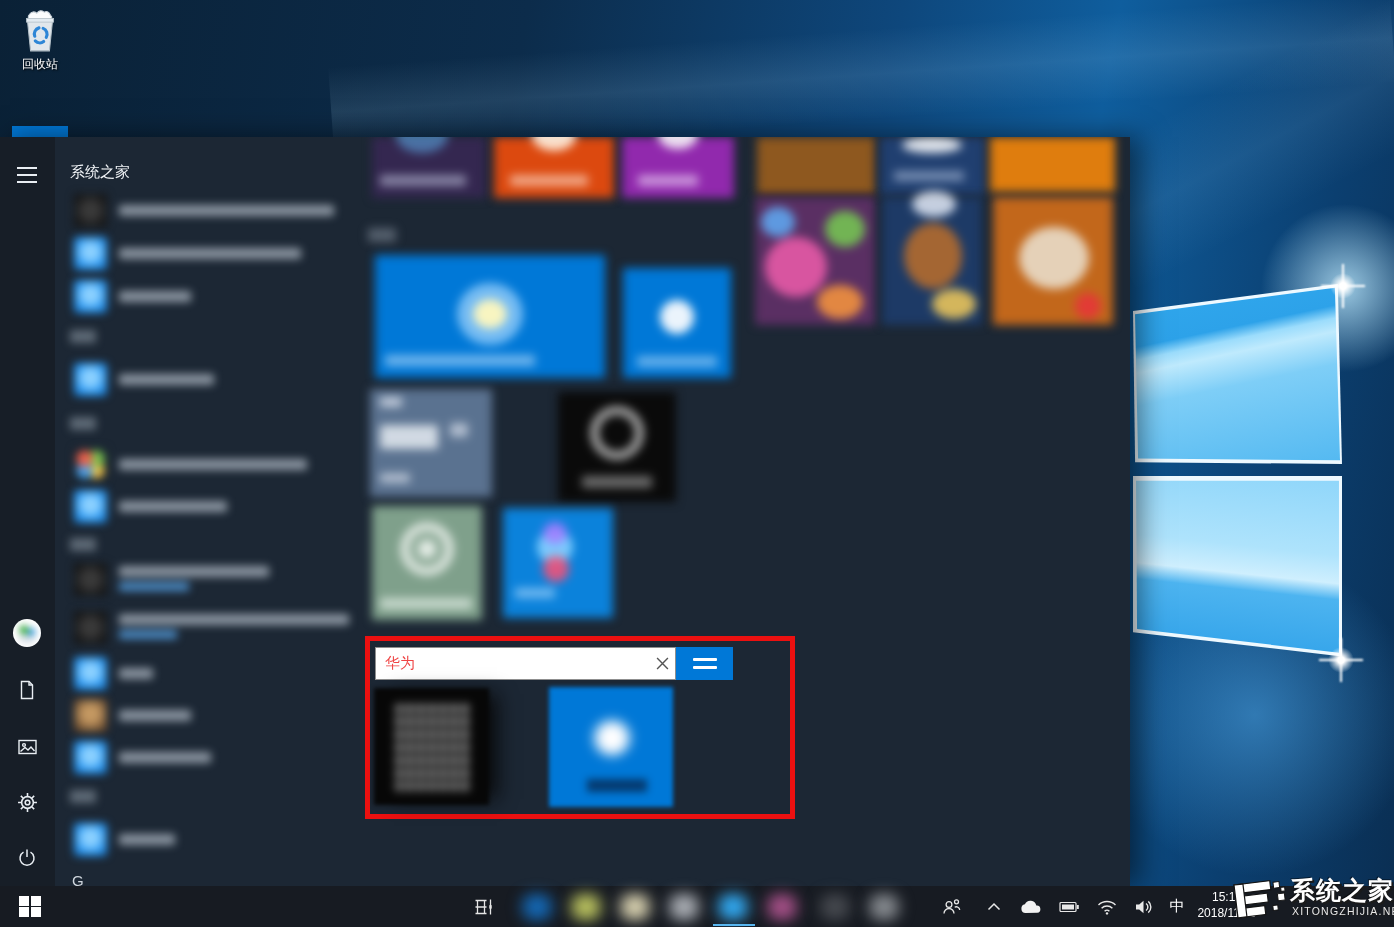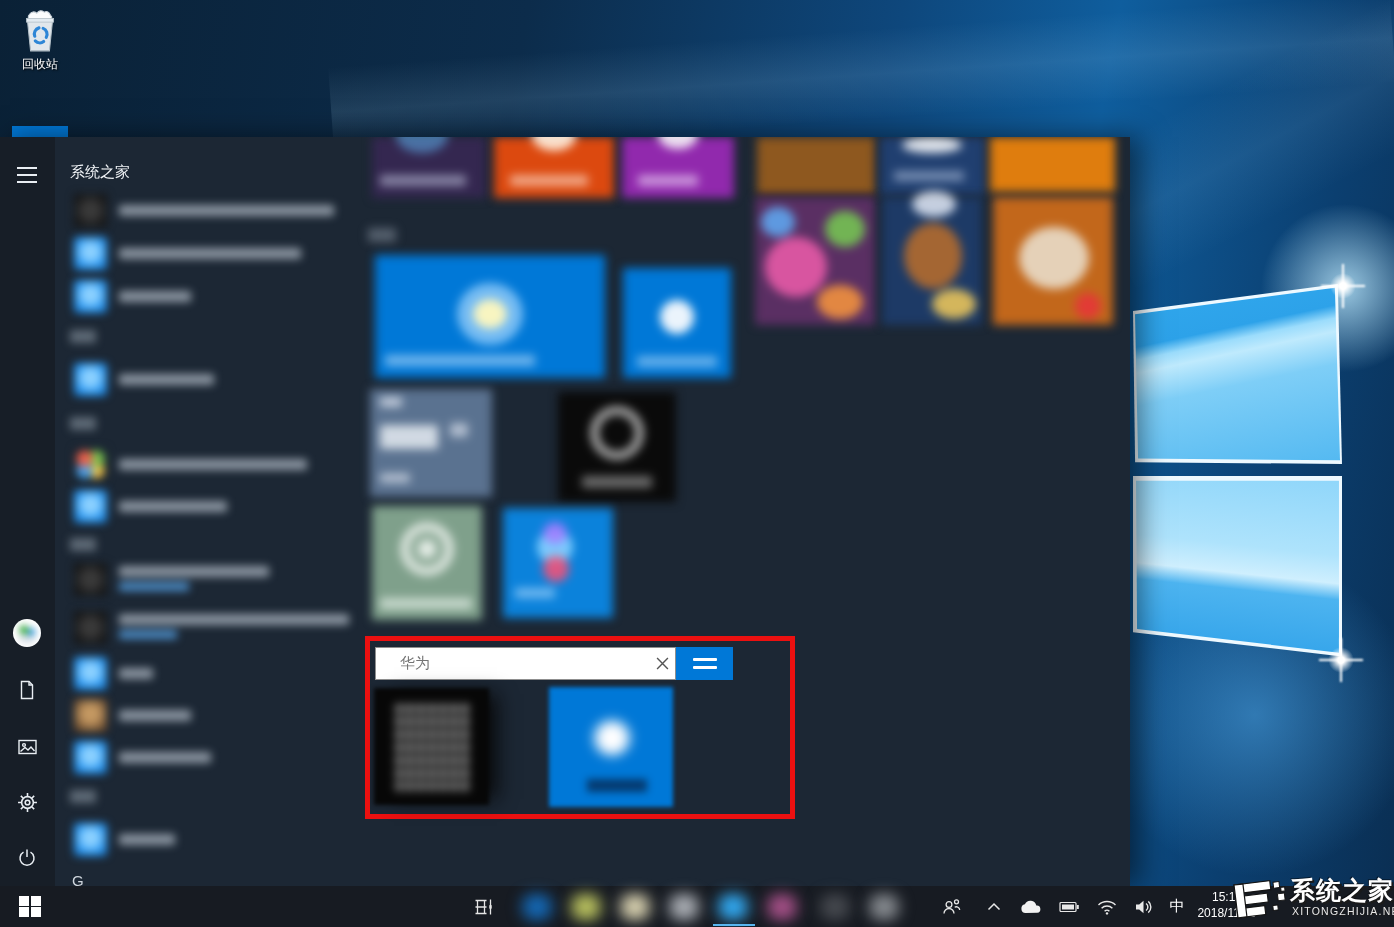--- a/index.html
+++ b/index.html
@@ -69,21 +69,21 @@
   .tbar.sub{background:rgba(90,170,240,.75);height:9px;}
   .sec-blur{position:absolute;left:70px;width:26px;height:13px;background:rgba(160,172,184,.5);filter:blur(4px);}
 
   .tile{position:absolute;filter:blur(5px);border-radius:1px;}
   .fx{position:absolute;}
 
   
   .hl-box{left:365px;top:636px;width:430px;height:183px;border:5px solid #ec1010;box-sizing:border-box;z-index:40;}
   .srch-input{left:375px;top:647px;width:301px;height:33px;background:#fff;border:1px solid #8f8f8f;
     box-sizing:border-box;z-index:41;display:flex;align-items:center;}
-  .srch-input input{flex:1;border:0;outline:none;font-size:15px;color:#737373;padding:0 4px 0 24px;
+  .srch-input input{flex:1;border:0;outline:none;font-size:15px;color:#ef4444;padding:0 4px 0 9px;
     font-family:inherit;background:transparent;}
   .srch-clear{width:26px;height:26px;display:flex;align-items:center;justify-content:center;cursor:pointer;}
   .srch-btn{left:676px;top:647px;width:57px;height:33px;background:#0078d7;z-index:41;
     display:flex;flex-direction:column;align-items:center;justify-content:center;gap:5px;}
   .srch-btn div{width:24px;height:3px;background:#fff;border-radius:1px;}
 
   .res-tile-dark{left:374px;top:688px;width:115px;height:117px;background:#070707;z-index:41;filter:blur(2px);
      box-shadow:14px 0 18px -6px rgba(7,7,7,.9);}
   .qr{position:absolute;left:22px;top:16px;width:74px;height:86px;filter:blur(4px);opacity:.9;
      background:repeating-linear-gradient(90deg,rgba(235,235,235,.95) 0 6px,rgba(25,25,25,.95) 6px 11px),

